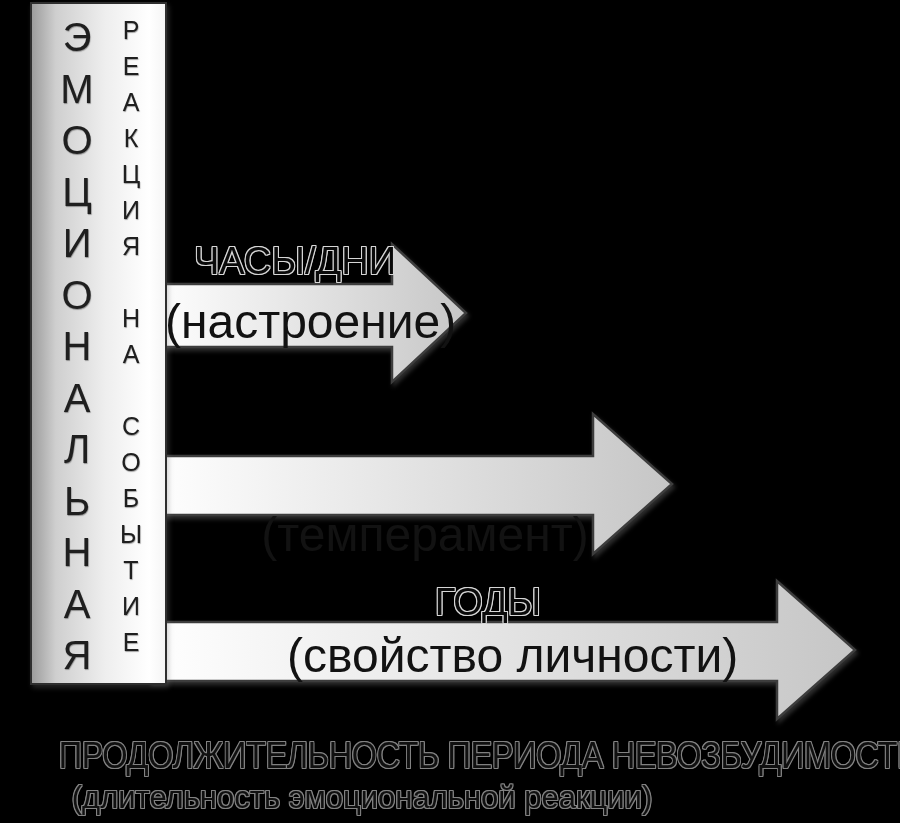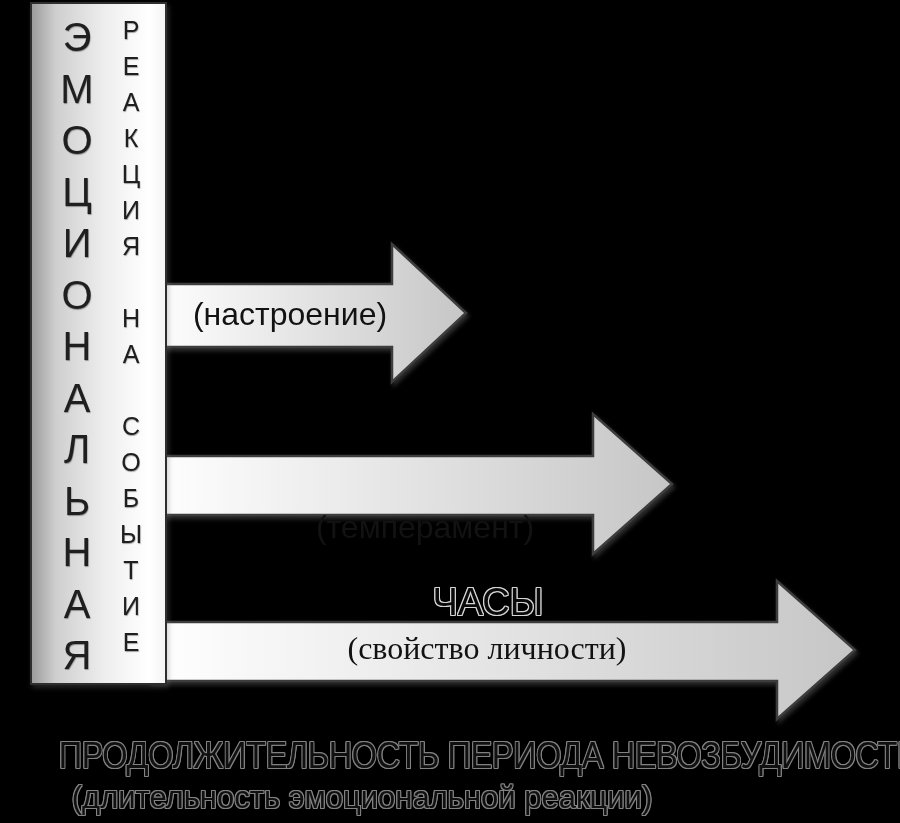--- a/index.html
+++ b/index.html
@@ -32,28 +32,28 @@
     color:#0a0a0a;font-size:38px;
     text-shadow:-1px -1px 0 #d6d6d6,1px -1px 0 #d6d6d6,-1px 1px 0 #d6d6d6,1px 1px 0 #d6d6d6,
                 -1px 0 0 #d6d6d6,1px 0 0 #d6d6d6,0 -1px 0 #d6d6d6,0 1px 0 #d6d6d6;
   }
   .outline-dim{
     color:#101010;
     text-shadow:-1px -1px 0 #828282,1px -1px 0 #828282,-1px 1px 0 #828282,1px 1px 0 #828282,
                 -1px 0 0 #828282,1px 0 0 #828282,0 -1px 0 #828282,0 1px 0 #828282;
   }
   .sub-lbl{position:absolute;z-index:3;text-align:center;line-height:1;
-    font-size:32px;color:#121212;white-space:nowrap;}
+    font-size:48px;color:#121212;white-space:nowrap;}
   
   #label-1{left:170px;top:242px;width:250px;}
   #label-2{left:225px;top:418px;width:400px;}
   #label-3{left:338px;top:583px;width:300px;}
   #sub-1{left:165px;top:298px;width:250px;}
   #sub-2{left:225px;top:467px;width:400px;margin-top:44px;}
-  #sub-3{left:287px;top:632px;width:400px;font-family:Liberation Serif, serif;}
+  #sub-3{left:287px;top:632px;width:400px;}
   #caption-1{left:0;top:737px;width:900px;font-size:37px;}
   #caption-1 .squeeze{display:inline-block;transform:scaleX(0.88);transform-origin:center;letter-spacing:-0.5px;}
   #caption-2{left:0;top:782px;width:724px;font-size:31px;}
 </style>
 </head>
 <body>
 
 <div id="stage">
 
   <svg id="arrows-layer" width="900" height="823" viewBox="0 0 900 823">
@@ -96,21 +96,22 @@
 
 С
 О
 Б
 Ы
 Т
 И
 Е</div>
   </div>
 
-  <div class="lbl outline-bright" id="label-3">ЧАСЫ</div>
+  <div class="lbl outline-bright" id="label-1">ЧАСЫ/ДНИ</div>
+  <div class="lbl outline-bright" id="label-3">ГОДЫ</div>
 
   <div class="sub-lbl" id="sub-1">(настроение)</div>
   <div class="sub-lbl" id="sub-2">(темперамент)</div>
   <div class="sub-lbl" id="sub-3">(свойство личности)</div>
 
   <div class="lbl outline-dim" id="caption-1">
     <span class="squeeze">ПРОДОЛЖИТЕЛЬНОСТЬ ПЕРИОДА НЕВОЗБУДИМОСТИ</span>
   </div>
   <div class="lbl outline-dim" id="caption-2">(длительность эмоциональной реакции)</div>
 

